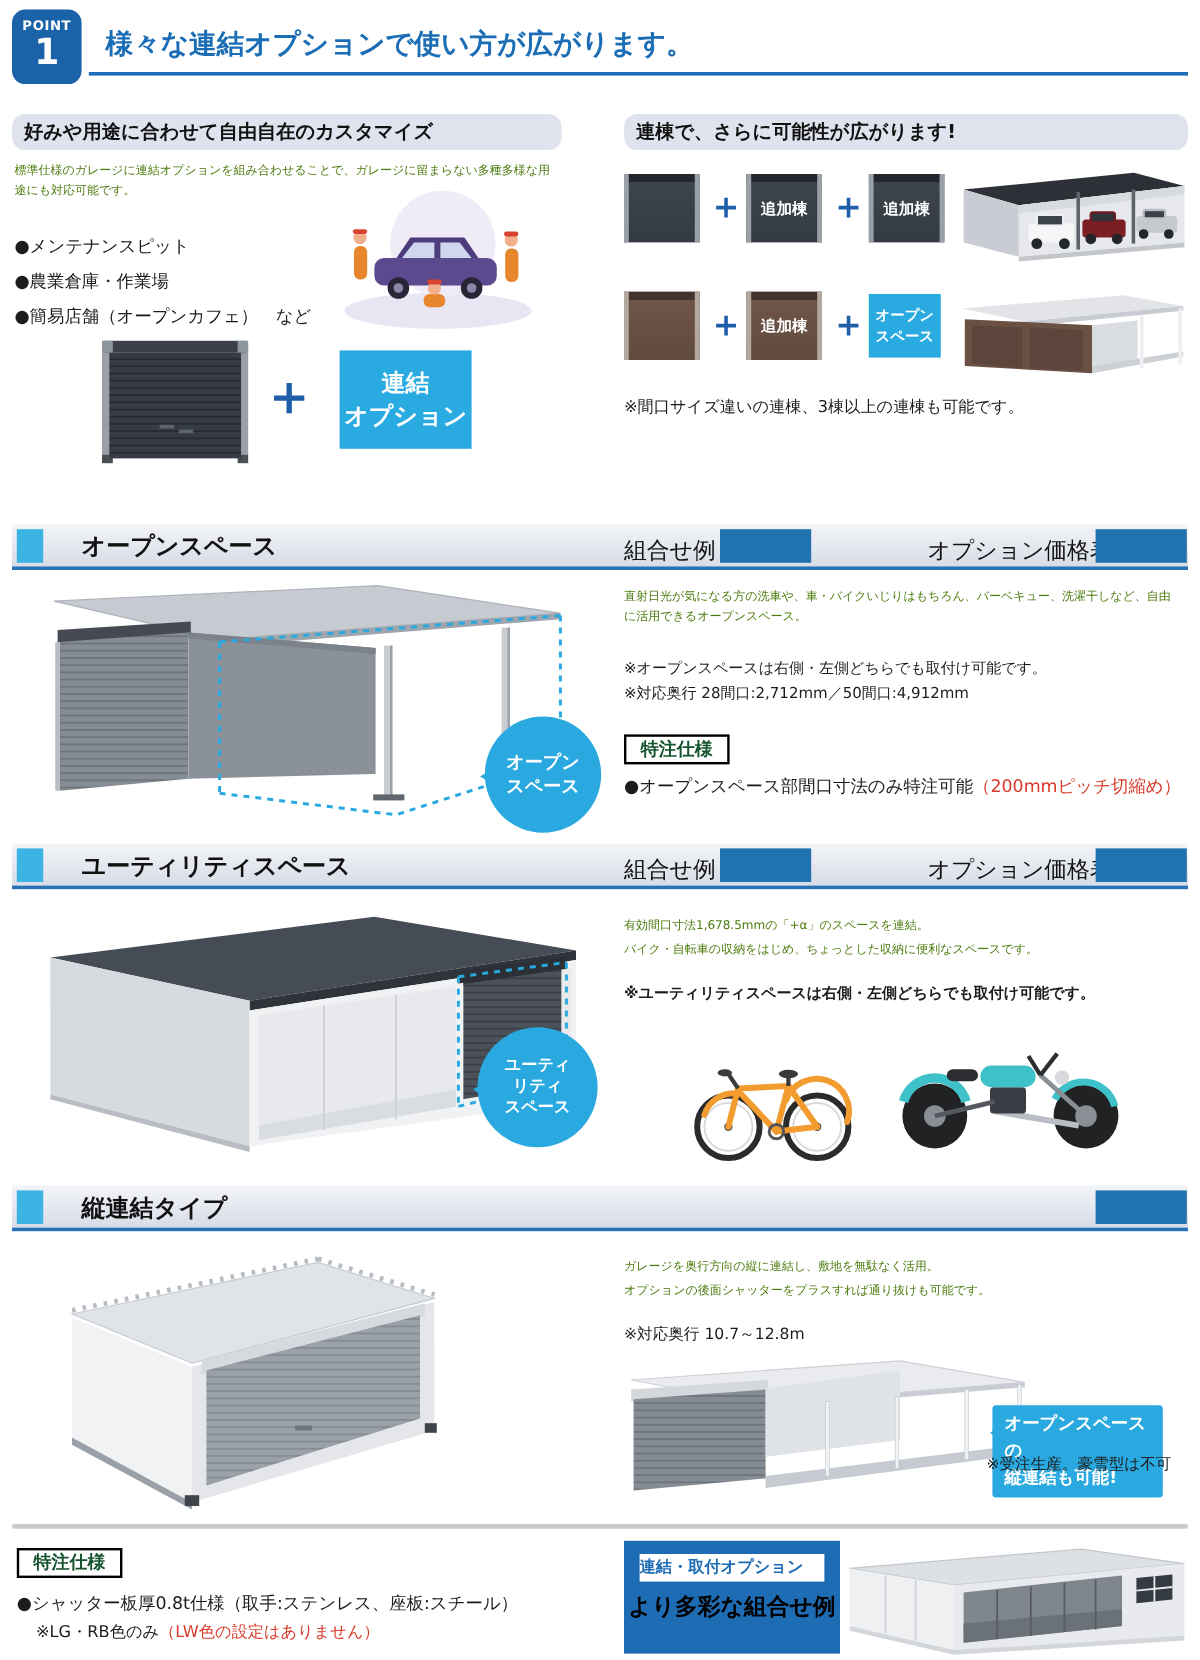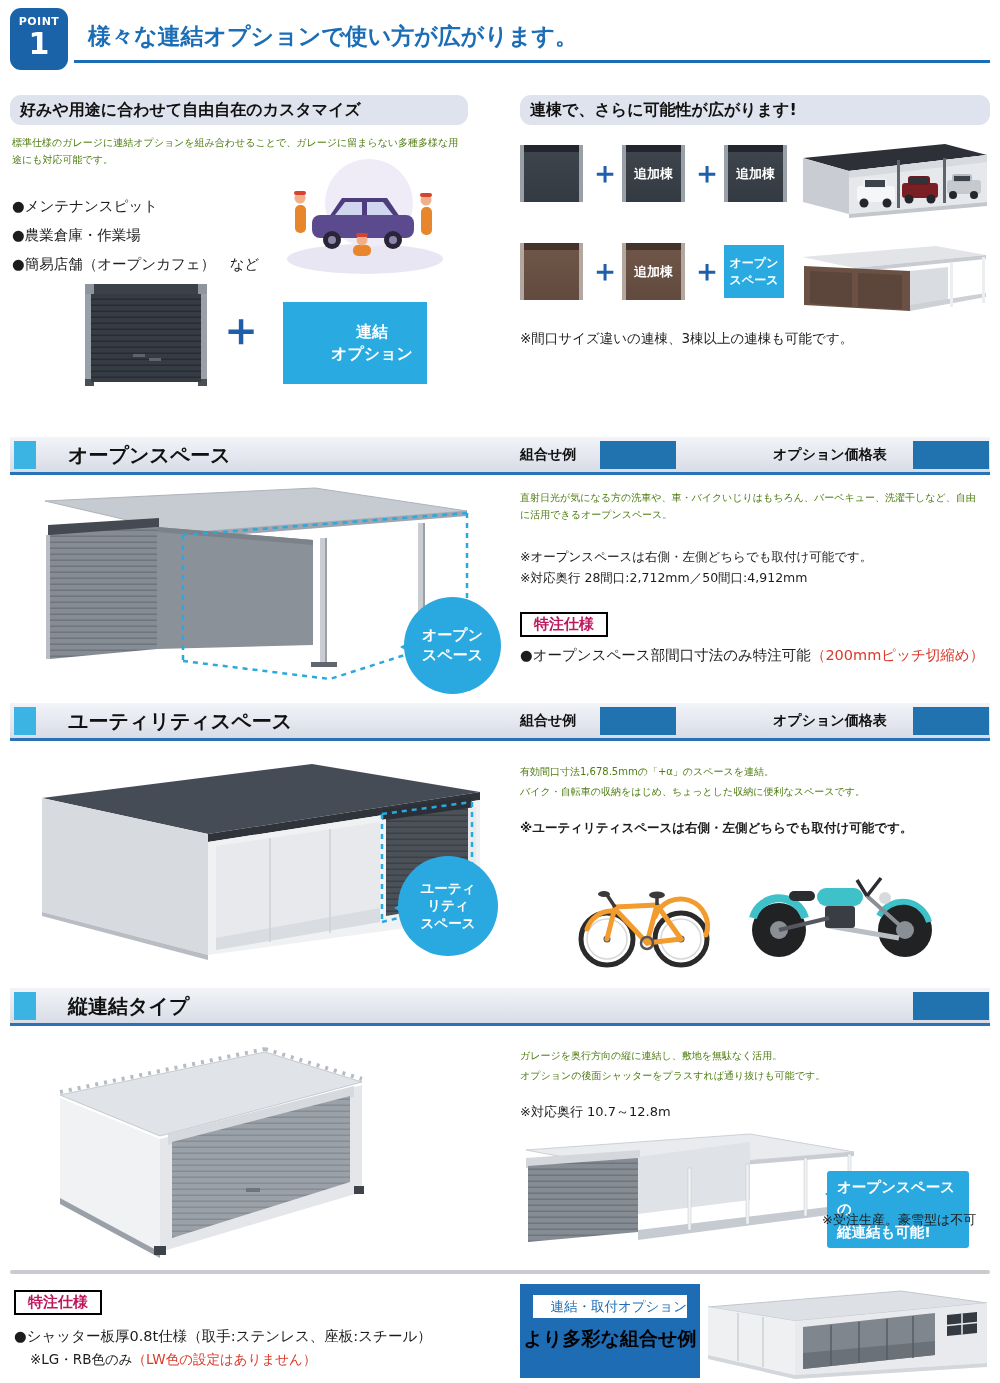--- a/index.html
+++ b/index.html
@@ -18,21 +18,21 @@
   
   .mini-bar{height:30px;background:#dfe3ed;font-size:16px;font-weight:bold;line-height:30px;
             padding-left:10px;box-sizing:border-box;color:#111;border-radius:11px;}
   .body-text{font-size:10px;line-height:1.7;color:#4d7c0f;}
   .note{font-size:12.5px;color:#1c1c1c;}
   
   .sec-bar{left:10px;width:980px;height:38px;background:linear-gradient(180deg,#f2f4f8 0%,#d8dce6 100%);
            border-bottom:3px solid #2a72b8;box-sizing:border-box;}
   .bar-chip{position:absolute;left:4px;top:4px;width:22px;height:28px;background:#3cb4e3;}
   .bar-title{position:absolute;left:58px;top:5px;font-size:20px;font-weight:bold;color:#111;}
-  .bar-ref-label{position:absolute;top:9px;font-size:14px;font-weight:bold;color:#111;}
+  .bar-ref-label{position:absolute;top:9px;font-size:19px;font-weight:normal;color:#111;}
   .ref-box{position:absolute;top:4px;width:76px;height:28px;background:#2173b0;}
   
   .plus{color:#1f5fa9;font-weight:bold;line-height:1;}
   
   .cyan-box{background:#29abe2;color:#fff;font-weight:bold;display:flex;align-items:center;
             justify-content:center;text-align:center;white-space:pre-line;line-height:1.35;}
   .bubble{background:#29a9e0;border-radius:50%;color:#fff;font-weight:bold;display:flex;
           align-items:center;justify-content:center;text-align:center;white-space:pre-line;line-height:1.3;}
   .bubble::before{content:"";position:absolute;left:-13px;top:52%;border:9px solid transparent;
                   border-right:16px solid #29a9e0;transform:translateY(-50%);}
@@ -42,26 +42,26 @@
                    border-right:12px solid #29a9e0;}
   
   .thumb{display:flex;align-items:center;justify-content:center;}
   .thumb-dark{background:linear-gradient(180deg,#23272d 0%,#23272d 12%,#3e444c 12%,#343a42 100%);
               box-shadow:inset 4px 0 0 #9aa0a8,inset -4px 0 0 #9aa0a8;}
   .thumb-brown{background:linear-gradient(180deg,#43332b 0%,#43332b 12%,#6e5547 12%,#614a3e 100%);
                box-shadow:inset 4px 0 0 #b3a89f,inset -4px 0 0 #b3a89f;}
   .thumb-label{color:#fff;font-weight:bold;font-size:13px;}
   
   .custom-box{display:inline-block;border:2px solid #000;font-weight:bold;font-size:15px;
-              padding:1px 12px;background:#fff;color:#be185d;}
+              padding:1px 12px;background:#fff;color:#14532d;}
   .divider{left:10px;top:1270px;width:980px;height:4px;background:#c9cbce;border-radius:2px;}
   
   .opt-box{left:520px;top:1284px;width:180px;height:94px;background:#1e6cb4;}
   .opt-tag{margin:11px auto 0;width:154px;height:23px;background:#fff;color:#1e6cb4;
-           font-size:13.5px;font-weight:normal;text-align:right;line-height:23px;}
+           font-size:13.5px;font-weight:bold;text-align:left;line-height:23px;}
   .opt-title{margin-top:8px;color:#000000;font-size:19px;font-weight:bold;text-align:center;}
 </style>
 </head>
 <body>
 
 <div id="page">
 
   <svg width="0" height="0" style="position:absolute">
     <defs>
       <pattern id="p-slat-gray" width="6" height="6" patternUnits="userSpaceOnUse">
@@ -127,21 +127,21 @@
       <rect x="113" y="97" width="9" height="7" fill="#4a4f55"></rect>
     <rect x="2" y="2" width="118" height="10" fill="#3c4149"></rect>
     <rect x="0" y="2" width="9" height="10" fill="#8f959d"></rect>
       <rect x="113" y="2" width="9" height="10" fill="#8f959d"></rect>
     <rect x="6" y="12" width="110" height="88" fill="url(#p-slat-dark)"></rect>
     <rect x="48" y="72" width="12" height="3" fill="#5d646c"></rect>
       <rect x="64" y="76" width="12" height="3" fill="#5d646c"></rect>
   </svg>
 
   <div class="abs plus" style="left:218px;top:306px;font-size:46px;">＋</div>
-  <div class="abs cyan-box" style="left:283px;top:302px;width:110px;height:82px;font-size:16px;padding-left:34px;">連結
+  <div class="abs cyan-box" style="left:283px;top:292px;width:110px;height:82px;font-size:20px;">連結
 オプション</div>
 
   <div class="abs mini-bar" style="left:520px;top:95px;width:470px;">連棟で、さらに可能性が広がります!</div>
 
   <div class="abs thumb thumb-dark" style="left:520px;top:145px;width:63px;height:57px;"></div>
   <div class="abs plus" style="left:590px;top:158px;font-size:30px;">＋</div>
   <div class="abs thumb thumb-dark" style="left:622px;top:145px;width:63px;height:57px;">
     <span class="thumb-label">追加棟</span>
   </div>
   <div class="abs plus" style="left:692px;top:158px;font-size:30px;">＋</div>

